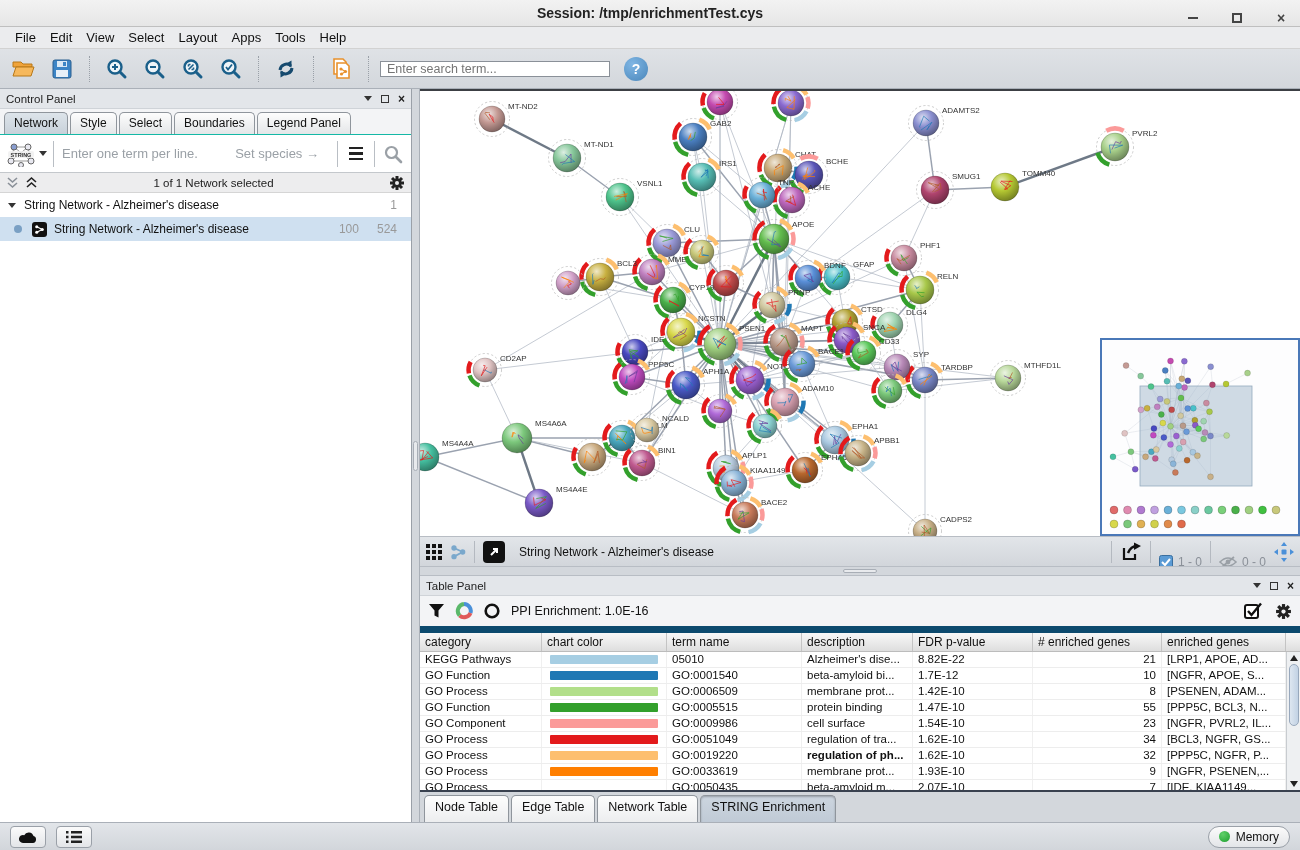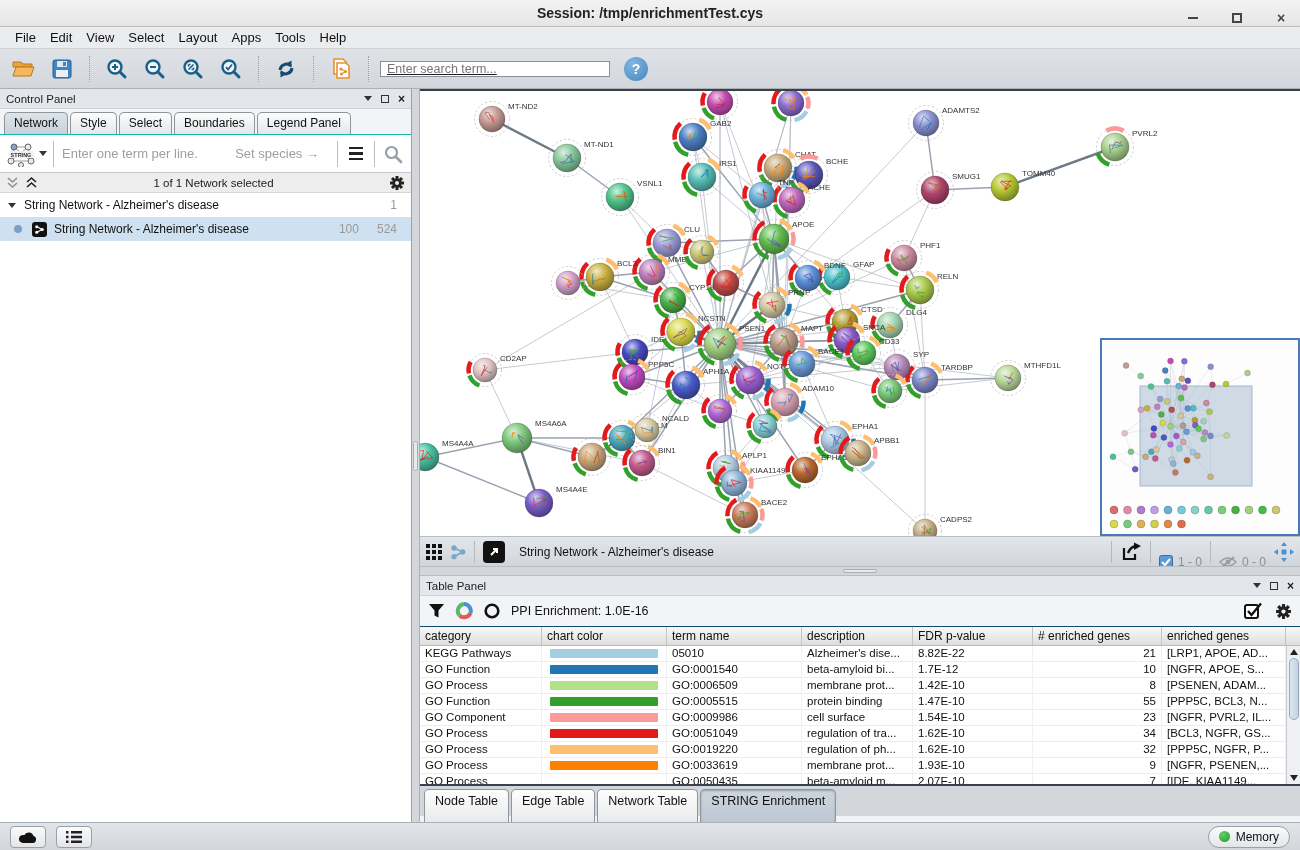--- a/index.html
+++ b/index.html
@@ -15,21 +15,21 @@
   .win-max-glyph { width:10px; height:10px; border:2px solid #444; }
 
   
   .menubar { height:22px; background:#ebecee; border-bottom:1px solid #d2d2d2; display:flex; align-items:center; padding-left:8px; }
   .menu-item { font-size:13px; color:#111; padding:14px 7px; }
 
   
   .toolbar { height:40px; background:linear-gradient(#dfe2e6,#d3d7dc); border-bottom:1px solid #aab0b8; display:flex; align-items:center; padding:0 8px; gap:6px; }
   .tb-btn { width:32px; height:30px; display:flex; align-items:center; justify-content:center; border-radius:3px; }
   .tb-sep { width:1px; height:26px; border-left:1px dotted #9aa0a8; margin:0 5px; }
-  .search-input { width:230px; height:16px; border:1px solid #8a9098; background:#fff; font-size:12.5px; padding:0 6px; color:#222; font-family:"Liberation Sans",sans-serif;text-decoration:underline; }
+  .search-input { width:230px; height:16px; border:1px solid #8a9098; background:#fff; font-size:12.5px; padding:0 6px; color:#222; font-family:"Liberation Sans",sans-serif; }
   .help-circle { width:24px; height:24px; border-radius:50%; background:radial-gradient(circle at 35% 30%,#7fb6e4,#4a86ba); color:#fff; font-weight:bold; font-size:14px; display:flex; align-items:center; justify-content:center; margin-left:8px; }
 
   
   .main { flex:1; display:flex; min-height:0; }
 
   
   .control-panel { width:412px; background:#fff; border-right:1px solid #9aa0a8; display:flex; flex-direction:column; }
   .panel-header { height:20px; background:#e3e6ea; display:flex; align-items:center; padding:0 6px; font-size:11.5px; color:#222; border-bottom:1px solid #cfd3d8; }
   .panel-header .ph-title { flex:1; }
   .ph-ctrl { display:flex; align-items:center; gap:9px; }
@@ -83,21 +83,21 @@
 
   .h-splitter { height:10px; background:#d3d7dc; border-top:1px solid #b8bdc4; border-bottom:1px solid #b8bdc4; display:flex; align-items:center; justify-content:center; }
   .h-grip { width:34px; height:4px; background:#e8eaed; border:1px solid #a8aeb6; border-radius:2px; }
 
   
   .table-panel { flex:1; display:flex; flex-direction:column; background:#f3f4f6; min-height:0; }
   .tp-toolbar { height:30px; display:flex; align-items:center; gap:10px; padding:0 8px; background:#f3f4f6; }
   .tp-toolbar .ppi { font-size:12.5px; color:#111; }
   .tp-right { margin-left:auto; display:flex; align-items:center; gap:12px; }
 
-  .etable { display:flex; flex-direction:column; border-top:1px solid #0c4a6e; background:#fff; }
+  .etable { display:flex; flex-direction:column; border-top:7px solid #0c4a6e; background:#fff; }
   .et-headrow { display:flex; height:19px; background:linear-gradient(#f8f8f8,#dedede); border-bottom:1px solid #bcbcbc; }
   .et-hcell { font-size:12px; color:#111; padding:2px 5px; border-right:1px solid #c4c4c4; white-space:nowrap; overflow:hidden; }
   .et-body { height:138px; overflow:hidden; position:relative; }
   .et-row { display:flex; height:16px; border-bottom:1px solid #ededed; background:#fff; }
   .et-cell { font-size:11.5px; color:#111; padding:1px 5px; border-right:1px solid #f0f0f0; white-space:nowrap; overflow:hidden; }
   .et-cell.num { text-align:right; }
   .swatch { margin:2px 3px; flex:1; border-radius:1px; }
   .et-scroll { position:absolute; right:0; top:0; width:14px; height:138px; background:#eef0f2; border-left:1px solid #c8ccd0; display:flex; flex-direction:column; align-items:center; }
   .sc-arrow { width:0; height:0; margin:3px 0; }
   .sc-up { border-left:4px solid transparent; border-right:4px solid transparent; border-bottom:6px solid #222; }
@@ -1818,21 +1818,21 @@
                 <div class="et-cell" style="width: 120px;">1.62E-10</div>
                 <div class="et-cell num" style="width: 129px;">34</div>
                 <div class="et-cell" style="width: 124px;">[BCL3, NGFR, GS...</div>
               </div>
               <div class="et-row">
                 <div class="et-cell" style="width: 122px;">GO Process</div>
                 <div class="et-cell" style="width: 125px; display: flex;">
                   <div class="swatch" style="background: rgb(253, 191, 111);"></div>
                 </div>
                 <div class="et-cell" style="width: 135px;">GO:0019220</div>
-                <div class="et-cell" style="width: 111px;">regulation of ph...</div>
+                <div class="et-cell" style="width: 111px; font-weight: bold;">regulation of ph...</div>
                 <div class="et-cell" style="width: 120px;">1.62E-10</div>
                 <div class="et-cell num" style="width: 129px;">32</div>
                 <div class="et-cell" style="width: 124px;">[PPP5C, NGFR, P...</div>
               </div>
               <div class="et-row">
                 <div class="et-cell" style="width: 122px;">GO Process</div>
                 <div class="et-cell" style="width: 125px; display: flex;">
                   <div class="swatch" style="background: rgb(255, 127, 0);"></div>
                 </div>
                 <div class="et-cell" style="width: 135px;">GO:0033619</div>

